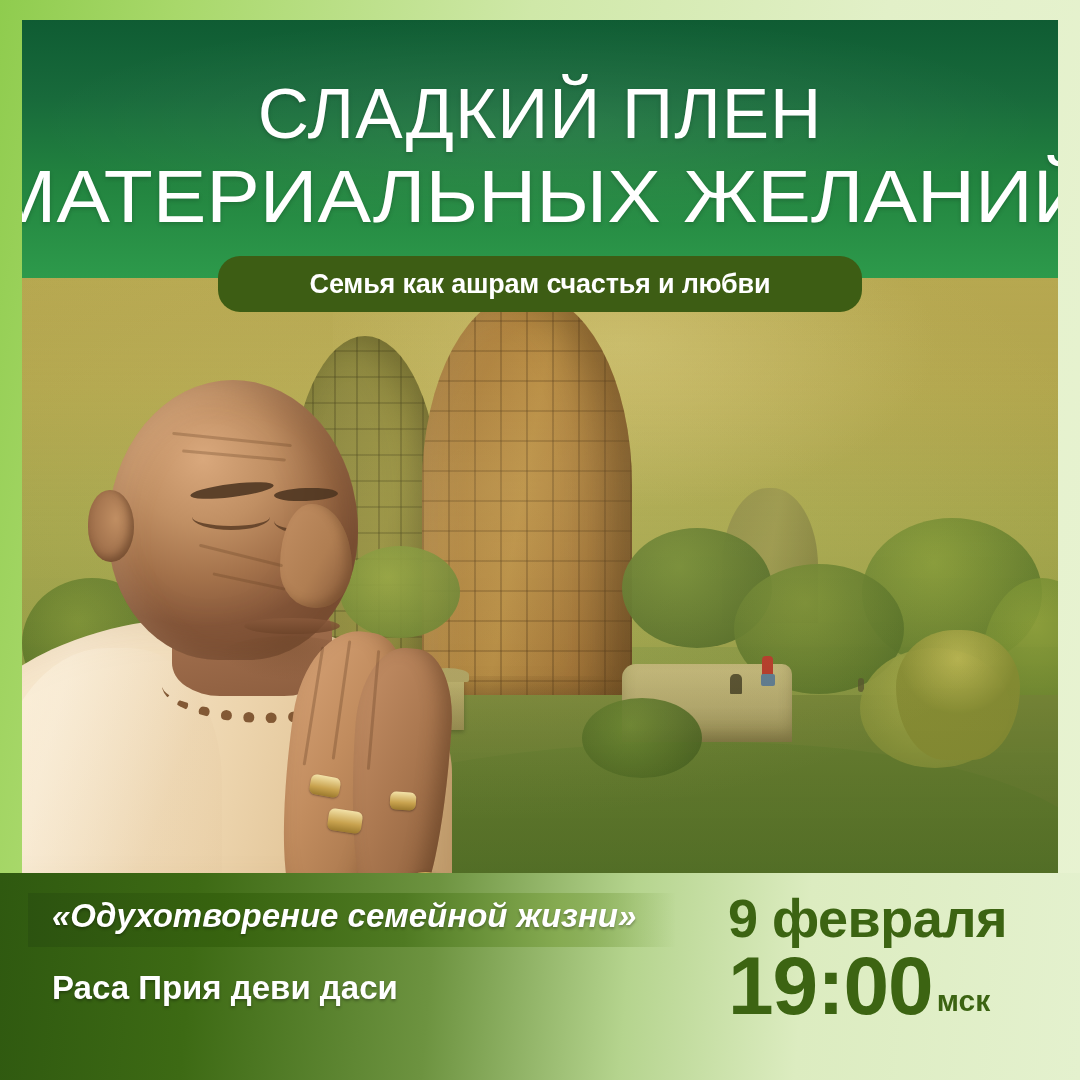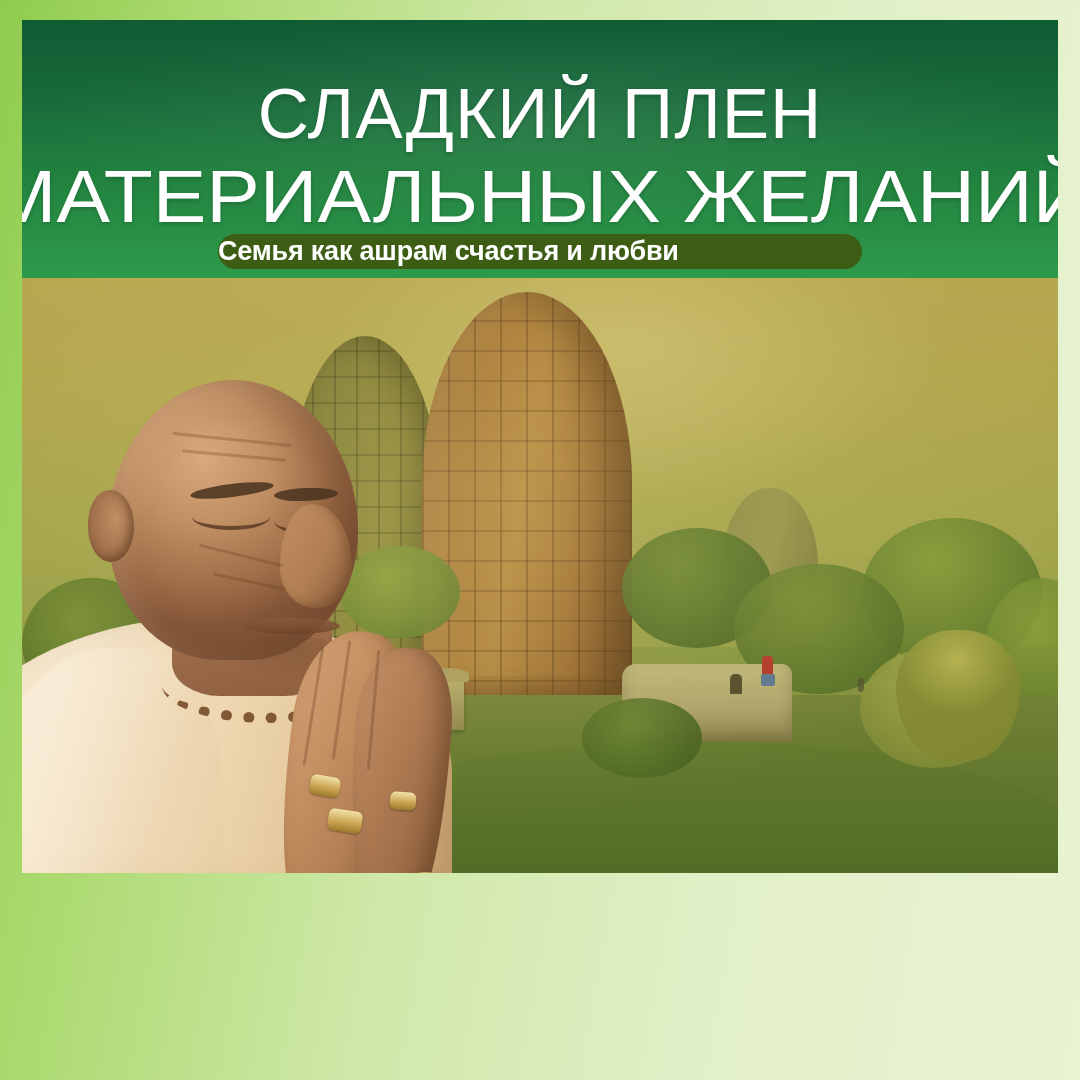--- a/index.html
+++ b/index.html
@@ -24,23 +24,23 @@
     position:absolute;left:0;width:100%;text-align:center;color:#ffffff;
     font-family:"Liberation Sans",sans-serif;font-weight:400;
     letter-spacing:1px;white-space:nowrap;line-height:1;
     text-shadow:0 2px 4px rgba(0,0,0,.18);z-index:2;
   }
   #title-line-1{top:58px;font-size:71px;}
   #title-line-2{top:140px;font-size:74px;letter-spacing:0px;transform:scaleX(1.085);}
 
   
   #subtitle-pill{
-    position:absolute;left:218px;top:234px;width:644px;height:35px;
+    position:absolute;left:218px;top:256px;width:644px;height:56px;
     background:#3d5d14;border-radius:22px;z-index:6;
-    display:flex;align-items:center;justify-content:flex-start;
+    display:flex;align-items:center;justify-content:center;
   }
   #subtitle-text{
     color:#ffffff;font-size:27px;font-weight:bold;letter-spacing:-.2px;
     white-space:nowrap;font-family:"Liberation Sans",sans-serif;
   }
 
   
   #artwork{
     position:absolute;left:22px;top:278px;width:1036px;height:595px;overflow:hidden;
     background:linear-gradient(170deg,#b5ab55 0%,#a9a94e 18%,#9ba84f 45%,#8e9c46 72%,#7f8f3c 100%);
@@ -370,14 +370,24 @@
         <div class="finger-line fl3"></div>
         <div class="ring ring-a"></div>
         <div class="ring ring-b"></div>
         <div class="ring ring-c"></div>
 
         <div class="watch"></div>
       </div>
     </div>
   </div>
 
+  <div id="bottom-panel">
+    <div id="quote-band"></div>
+    <div id="quote-text">«Одухотворение семейной жизни»</div>
+    <div id="speaker-name">Раса Прия деви даси</div>
+    <div id="date-text">9 февраля</div>
+    <div id="time-row">
+      <span id="time-text">19:00</span>
+      <span id="tz-text">мск</span>
+    </div>
+  </div>
 
 </div>
 
 </body></html>

